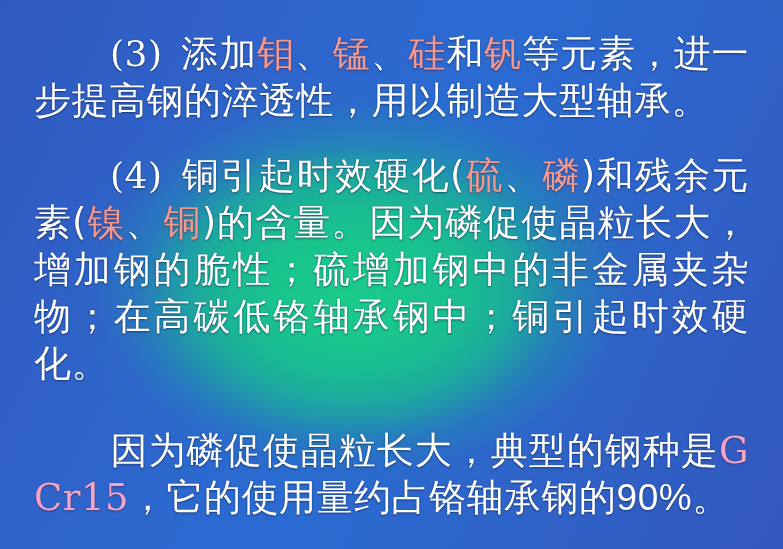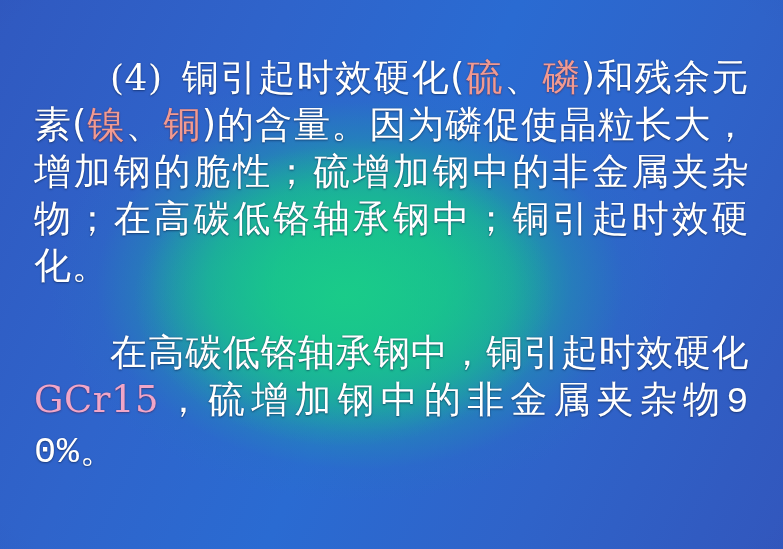--- a/index.html
+++ b/index.html
@@ -85,37 +85,38 @@
       0 0 1px rgba(90,20,30,0.35);
   }
   .code {
     font-family: "DejaVu Serif", "Liberation Serif", serif;
     color: #f0a6c8;
     text-shadow:
       0 1px 2px rgba(80,20,60,0.45),
       0 0 1px rgba(80,20,60,0.35);
   }
   .pct {
-    font-family: Liberation Mono, monospace;
+    font-family: Liberation Sans, sans-serif;
   }
   #p1 { margin-top: 4px; }
   #p2 { margin-top: 28px; }
   #p3 { margin-top: 40px; }
 </style>
 </head>
 <body>
 
 <div id="slide">
 
   <div id="bg-base"></div>
   <div id="bg-glow"></div>
   <div id="bg-glow2"></div>
   <div id="bg-vig"></div>
 
   <div id="content">
 
+    <p class="para" id="p1"><span class="indent"></span><span class="num">(3) </span><span>添加</span><span class="hl">钼</span><span>、</span><span class="hl">锰</span><span>、</span><span class="hl">硅</span><span>和</span><span class="hl">钒</span><span>等元素，进一步提高钢的淬透性，用以制造大型轴承。</span></p>
 
     <p class="para" id="p2"><span class="indent"></span><span class="num">(4) </span><span>铜引起时效硬化(</span><span class="hl">硫</span><span>、</span><span class="hl">磷</span><span>)和残余元素(</span><span class="hl">镍</span><span>、</span><span class="hl">铜</span><span>)的含量。因为磷促使晶粒长大，增加钢的脆性；硫增加钢中的非金属夹杂物；在高碳低铬轴承钢中；铜引起时效硬化。</span></p>
 
-    <p class="para" id="p3"><span class="indent"></span><span>在高碳低铬轴承钢中，铜引起时效硬化</span><span class="code">GCr15</span><span>，硫增加钢中的非金属夹杂物</span><span class="pct">90%</span><span>。</span></p>
+    <p class="para" id="p3"><span class="indent"></span><span>因为磷促使晶粒长大，典型的钢种是</span><span class="code">GCr15</span><span>，它的使用量约占铬轴承钢的</span><span class="pct">90%</span><span>。</span></p>
 
   </div>
 </div>
 
 </body></html>

